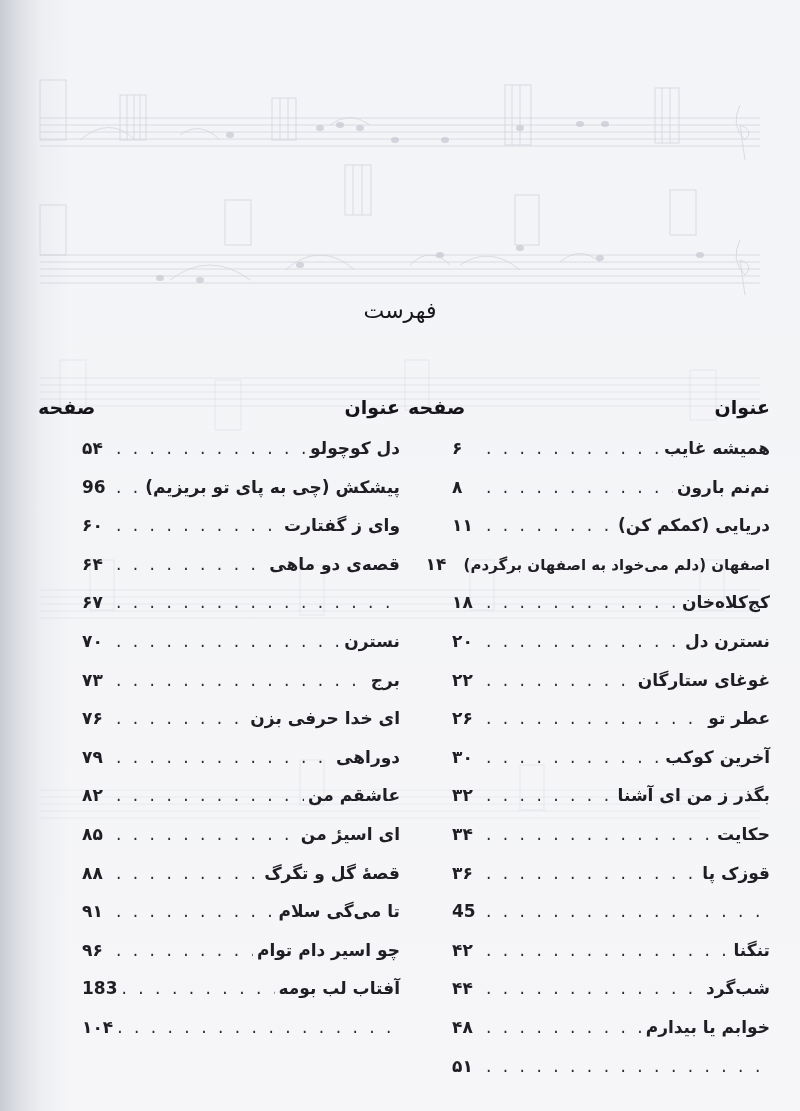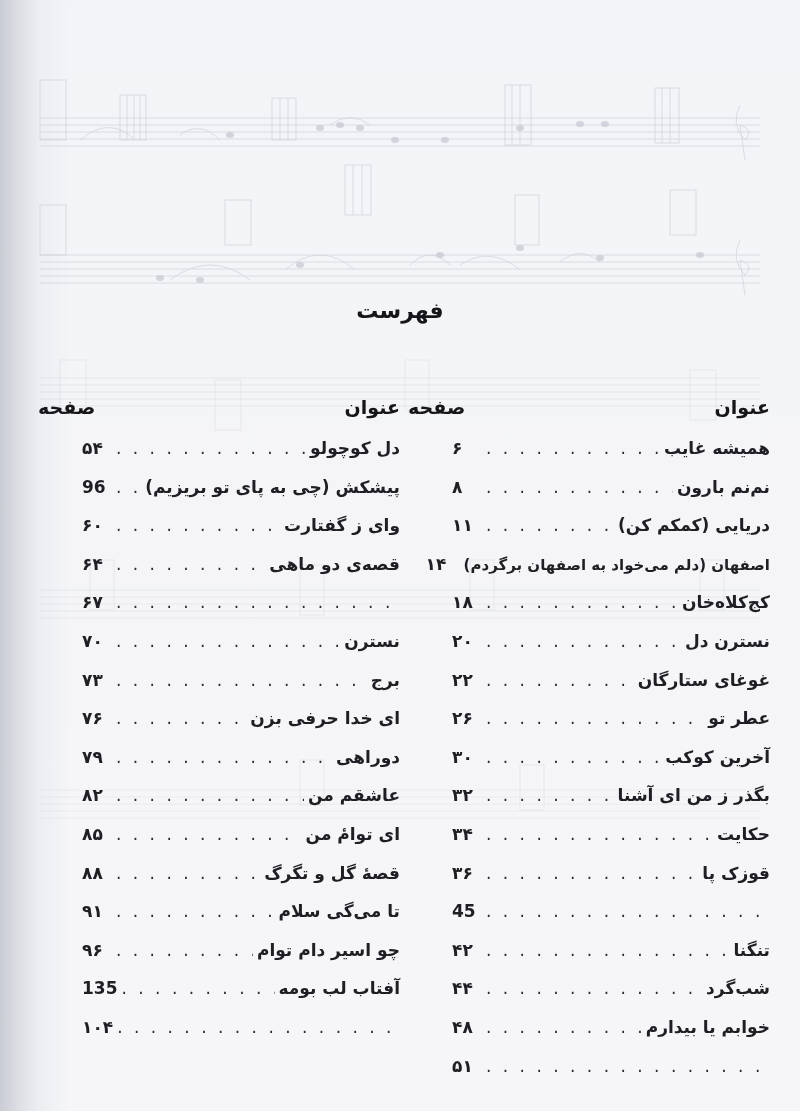--- a/index.html
+++ b/index.html
@@ -31,21 +31,21 @@
       opacity: 1;
       pointer-events: none;
     }
     .title {
       position: absolute;
       top: 298px;
       left: 0;
       width: 800px;
       text-align: center;
       font-size: 22px;
-      font-weight: bold;
+      font-weight: normal;
       direction: rtl;
       color: #15151a;
     }
     .column {
       position: absolute;
       top: 396px;
       width: 362px;
       direction: rtl;
     }
     .column.right { left: 408px; }
@@ -360,21 +360,21 @@
           <span class="name">دوراهی</span>
           <span class="dots"></span>
           <span class="page-num">۷۹</span>
         </div>
       <div class="row">
           <span class="name">عاشقم من</span>
           <span class="dots"></span>
           <span class="page-num">۸۲</span>
         </div>
       <div class="row">
-          <span class="name">ای توامٔ من</span>
+          <span class="name">ای اسیرٔ من</span>
           <span class="dots"></span>
           <span class="page-num">۸۵</span>
         </div>
       <div class="row">
           <span class="name">قصهٔ گل و تگرگ</span>
           <span class="dots"></span>
           <span class="page-num">۸۸</span>
         </div>
       <div class="row">
           <span class="name">تا می‌گی سلام</span>
@@ -382,21 +382,21 @@
           <span class="page-num">۹۱</span>
         </div>
       <div class="row">
           <span class="name">چو اسیر دام توام</span>
           <span class="dots"></span>
           <span class="page-num">۹۶</span>
         </div>
       <div class="row">
           <span class="name">آفتاب لب بومه</span>
           <span class="dots"></span>
-          <span class="page-num">135</span>
+          <span class="page-num">183</span>
         </div>
       <div class="row">
           <span class="dots"></span>
           <span class="page-num">۱۰۴</span>
         </div>
     </div>
   </div>
 
 </div>
 

